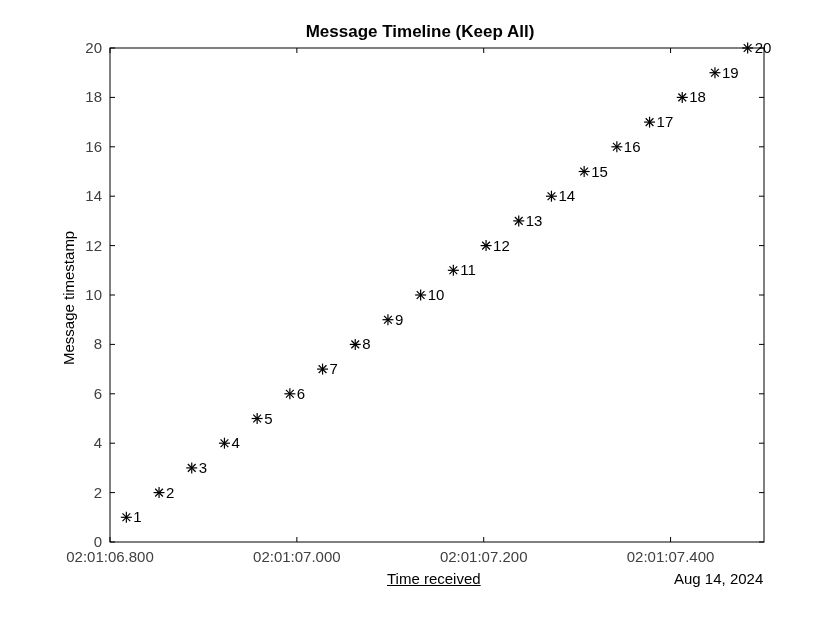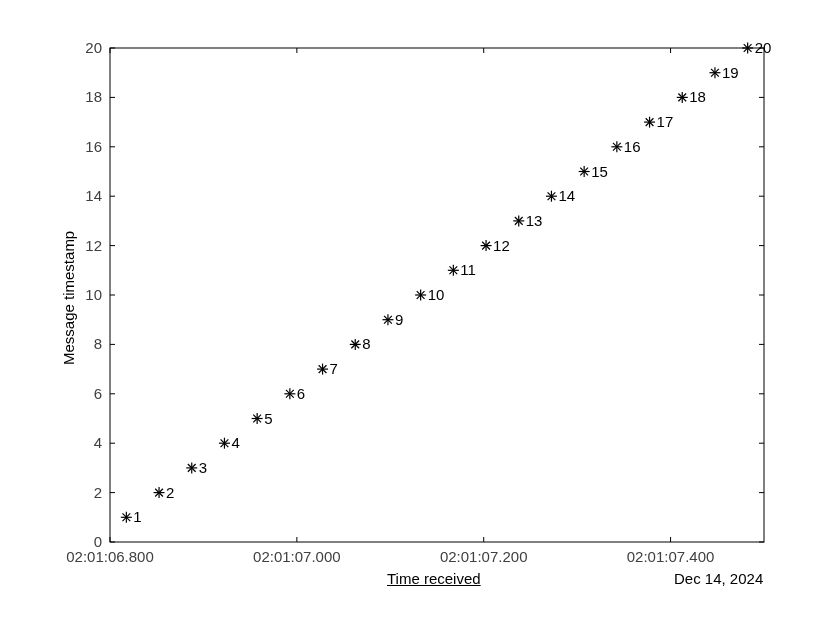--- a/index.html
+++ b/index.html
@@ -59,23 +59,24 @@
   .star {
     stroke: #000;
     stroke-width: 1.2;
     fill: none;
   }
 </style>
 </head>
 <body>
 
 <div class="figure">
+  <div class="title" id="title" style="top: 22px;">Message Timeline (Keep All)</div>
   <div class="ylabel" id="ylabel" style="left: 60px; top: 365px;">Message timestamp</div>
   <div class="xlabel" id="xlabel" style="left: 387px; top: 570px; text-decoration: underline;">Time received</div>
-  <div class="date-label" id="datelabel" style="left: 674px; top: 570px;">Dec 14, 2024</div>
+  <div class="date-label" id="datelabel" style="left: 674px; top: 570px;">Aug 14, 2024</div>
   <svg id="chart-svg" width="840" height="630">
       <rect x="110" y="48" width="654" height="494" class="axis-line"></rect>
       <line x1="110" y1="542" x2="110" y2="537" class="tick"></line>
       <line x1="110" y1="48" x2="110" y2="53" class="tick"></line>
       <text x="110" y="562" text-anchor="middle" class="tick-label">02:01:06.800</text>
       <line x1="296.857142857143" y1="542" x2="296.857142857143" y2="537" class="tick"></line>
       <line x1="296.857142857143" y1="48" x2="296.857142857143" y2="53" class="tick"></line>
       <text x="296.857142857143" y="562" text-anchor="middle" class="tick-label">02:01:07.000</text>
       <line x1="483.714285714286" y1="542" x2="483.714285714286" y2="537" class="tick"></line>
       <line x1="483.714285714286" y1="48" x2="483.714285714286" y2="53" class="tick"></line>

